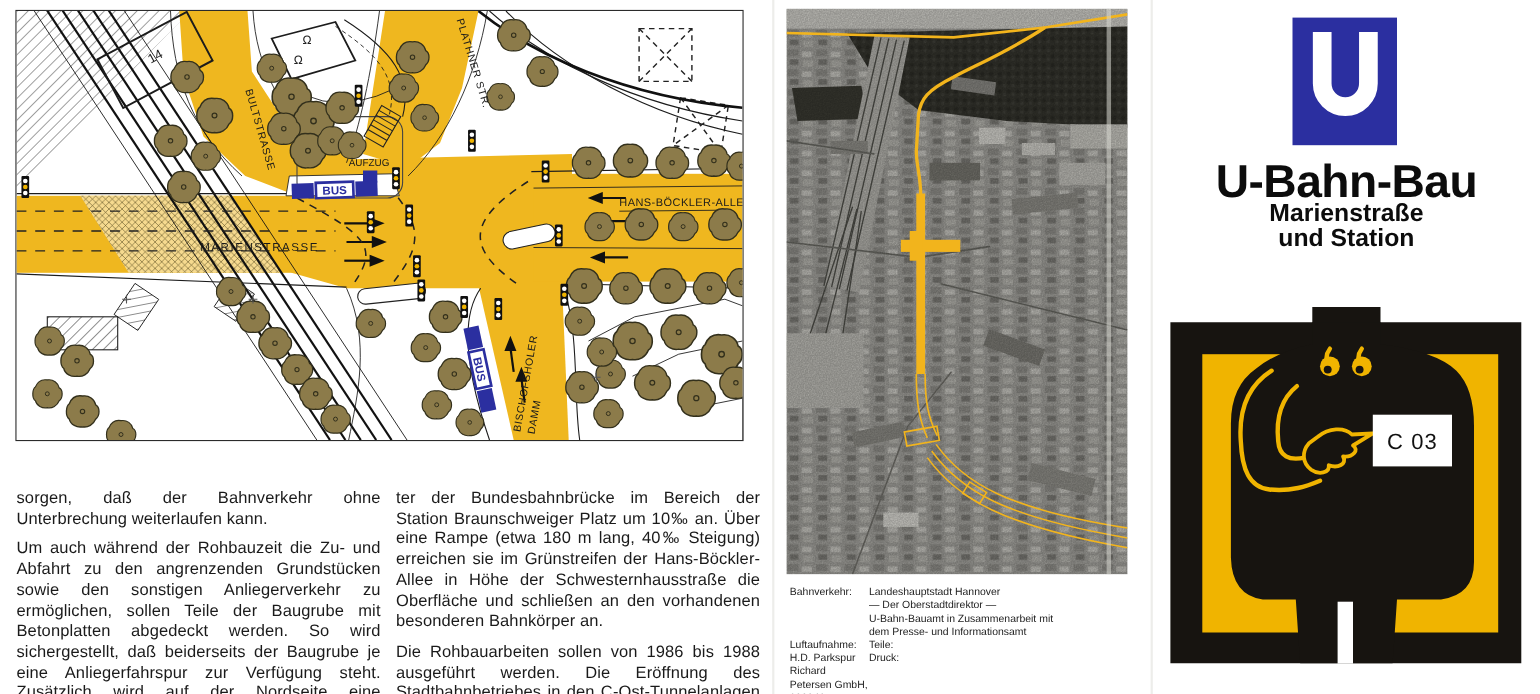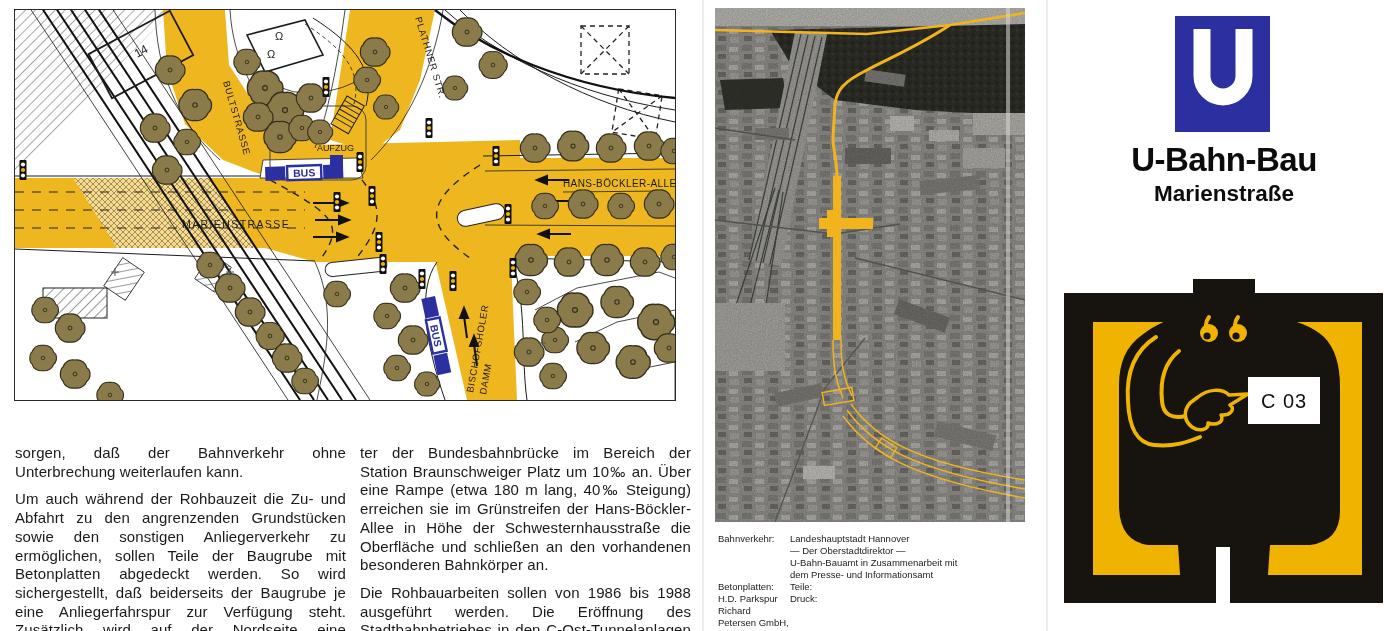--- a/index.html
+++ b/index.html
@@ -27,21 +27,21 @@
   .photo{position:absolute;left:715px;top:8px;width:310px;height:514px;}
   
   .credits{position:absolute;left:718px;top:533px;width:305px;
            display:grid;grid-template-columns:72px 1fr;column-gap:0;
            font-size:9.5px;line-height:12px;color:#222;}
   .credits .val{white-space:pre-line;}
   
   .logo{position:absolute;left:1175px;top:16px;width:95px;height:116px;
         background:var(--brand-blue);}
   .cover-title{position:absolute;left:1060px;top:141px;width:328px;text-align:center;
-        font-size:33px;font-weight:bold;letter-spacing:-.5px;color:#0c0c0c;}
+        font-size:42px;font-weight:bold;letter-spacing:-.5px;color:#0c0c0c;}
   .cover-sub{position:absolute;left:1060px;top:183px;width:328px;text-align:center;
         font-size:22.5px;font-weight:bold;line-height:22.8px;color:#0c0c0c;}
   .picto{position:absolute;left:1062px;top:279px;width:324px;height:326px;}
   .fold{position:absolute;top:0;width:2px;height:631px;background:#ededea;}
 </style>
 </head>
 <body>
 
 <div class="page">
 
@@ -391,35 +391,36 @@
       <rect x="291" width="4" height="514" fill="#d9d8d2" opacity=".55"></rect>
     </svg>
   </div>
 
   <div class="credits">
     <div>Bahnverkehr:</div>
     <div class="val">Landeshauptstadt Hannover
 — Der Oberstadtdirektor —
 U-Bahn-Bauamt in Zusammenarbeit mit
 dem Presse- und Informationsamt</div>
-    <div>Betonplatten:</div>
+    <div>Luftaufnahme:</div>
     <div>Teile:</div>
     <div class="val">H.D. Parkspur</div>
     <div>Druck:</div>
     <div class="val">Richard Petersen GmbH, 3000 Hannover 91</div>
   </div>
 
   <div class="logo">
     <svg width="95" height="116" viewBox="0 0 95 116">
       <path d="M27 13 V60 a21 21 0 0 0 42 0 V13" fill="none" stroke="#ffffff" stroke-width="17"></path>
     </svg>
   </div>
   <div class="cover-title">U-Bahn-Bau</div>
   <div class="cover-sub">
     <div>Marienstraße</div>
+    <div>und Station</div>
   </div>
 
   <svg class="picto" viewBox="0 0 324 326">
     <path d="M2 14 L131 14 L131 0 L193 0 L193 14 L321 14 L321 324 L168 324 L168 270 L154 270 L154 324 L2 324 Z" fill="var(--picto-black)"></path>
     <rect x="31" y="43" width="269" height="253" fill="var(--picto-yellow)"></rect>
     <path d="M131 14 L193 14 L193 34 Q243 40 262 58 Q278 74 278 108 L278 232 Q278 262 248 266 L208 266 Q206 296 204 324 L120 324 Q118 296 116 266 L86 266 Q58 262 57 228 L57 106 Q57 72 80 56 Q100 40 131 34 Z" fill="var(--picto-black)"></path>
     <rect x="154" y="268" width="14" height="56" fill="#ffffff"></rect>
     <g stroke="var(--picto-yellow)" fill="none" stroke-linecap="round">
       <path d="M94 58 C72 72 64 94 66 122 C67 148 74 164 92 166 C112 168 126 163 138 158" stroke-width="4"></path>
       <path d="M117 72 C102 84 98 102 100 122 C101 136 110 140 124 137 L140 133" stroke-width="4"></path>

